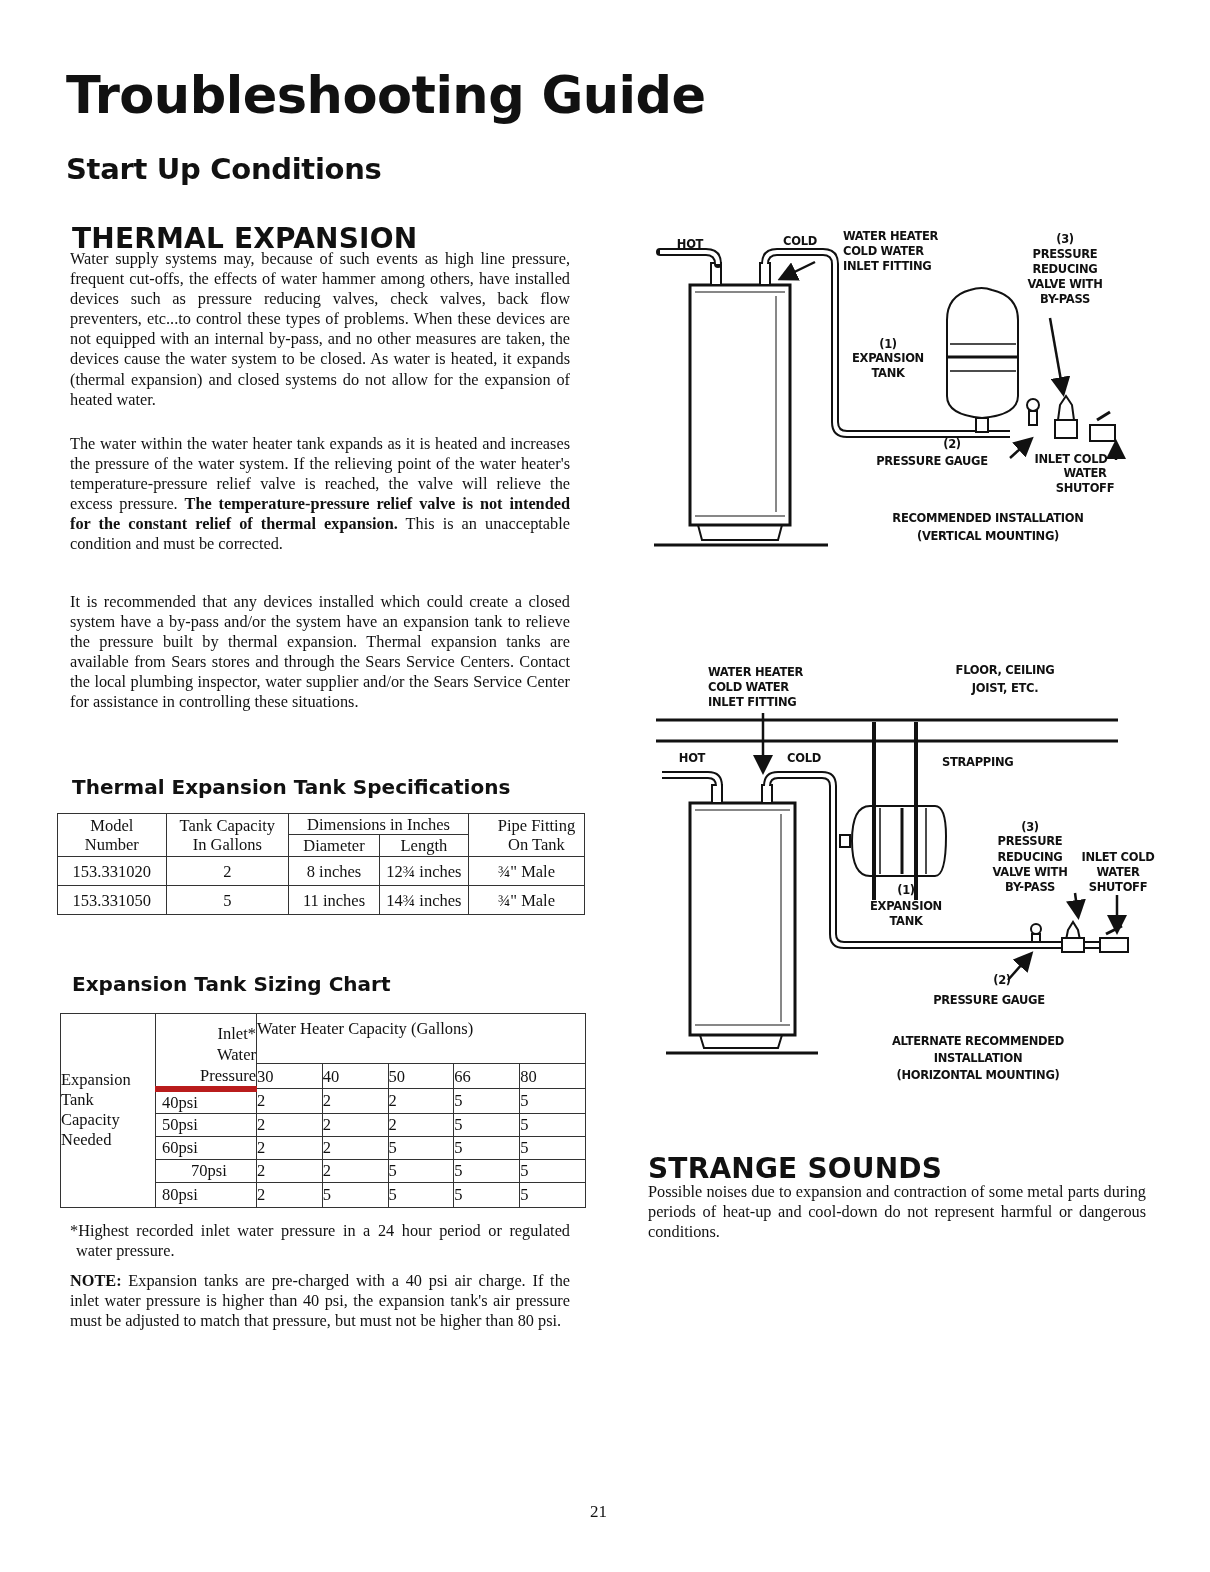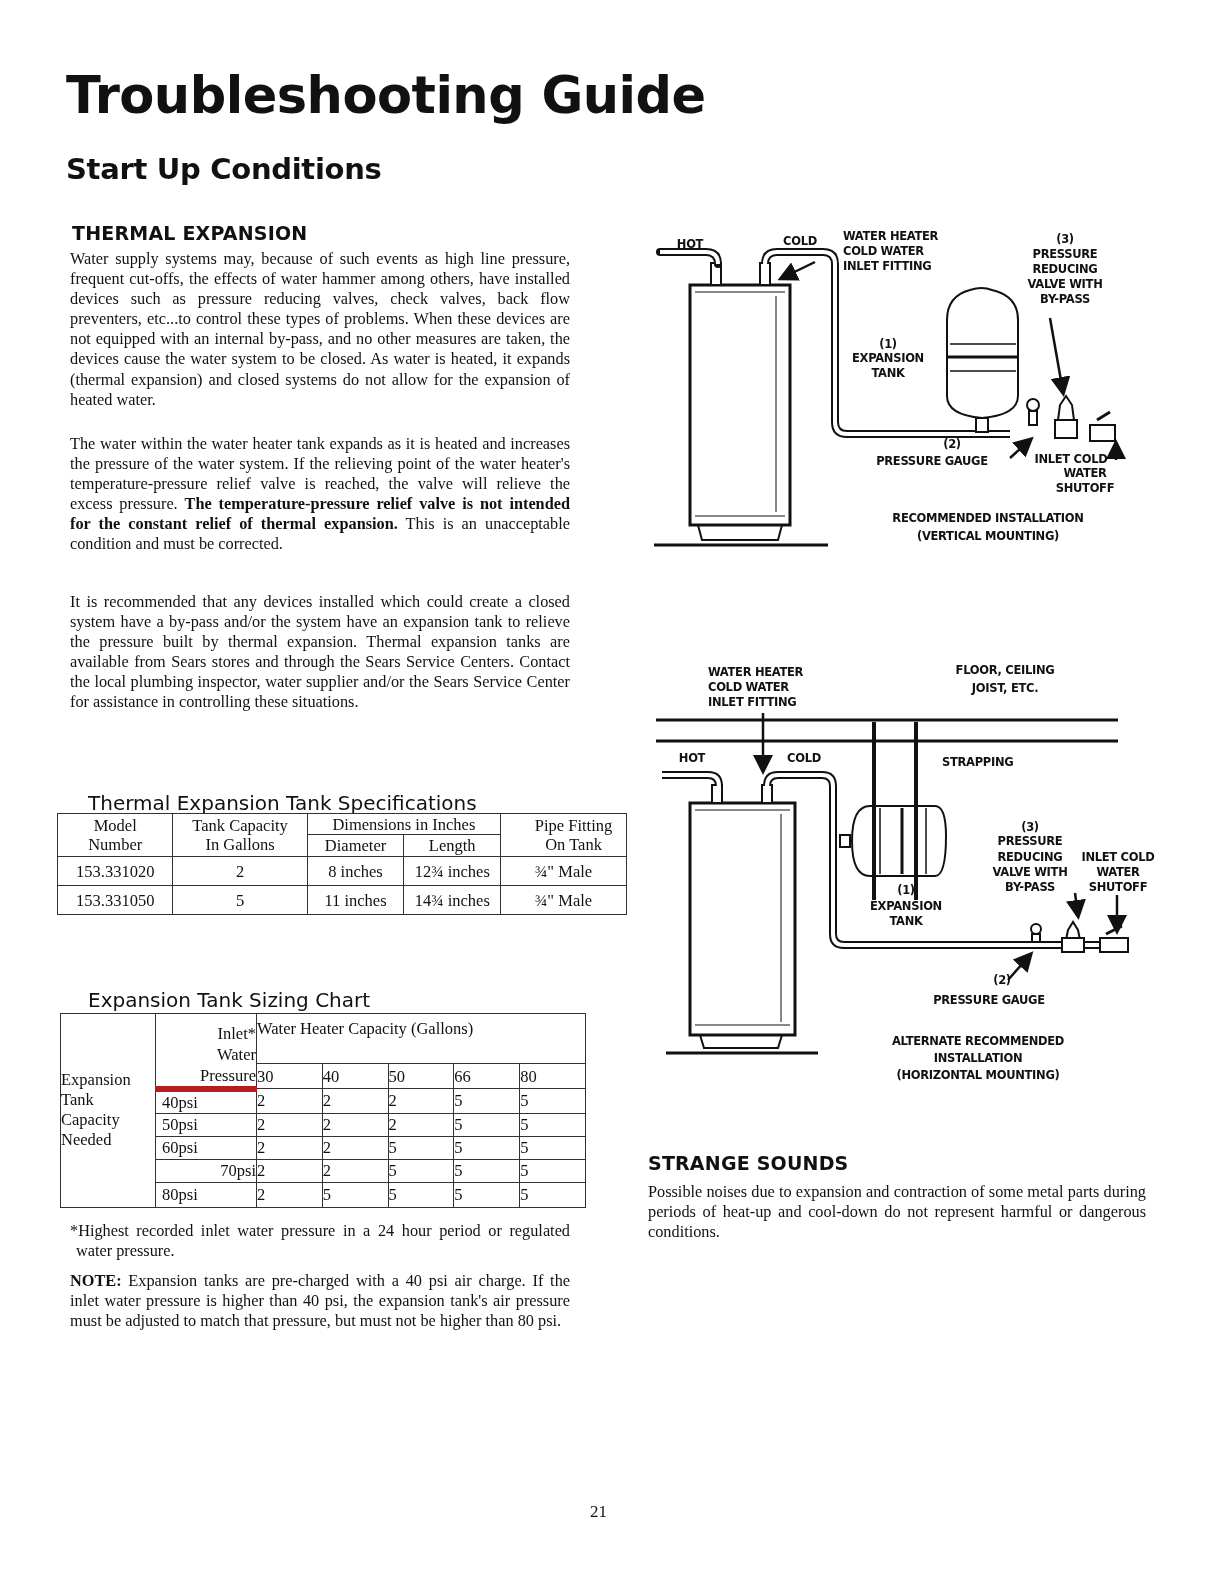--- a/index.html
+++ b/index.html
@@ -1,22 +1,22 @@
 <!DOCTYPE html>
 <html><head>
 <meta charset="utf-8">
 <style>
   html, body { margin: 0; padding: 0; background: #ffffff; }
   body { width: 1210px; height: 1572px; position: relative; overflow: hidden; color: #111; }
   .sans { font-family: "DejaVu Sans", "Liberation Sans", sans-serif; }
   .serif { font-family: "Liberation Serif", "DejaVu Serif", serif; }
   #title { position: absolute; left: 66px; top: 66px; font-size: 51px; font-weight: bold; letter-spacing: -0.5px; margin: 0; }
   #subtitle { position: absolute; left: 66px; top: 152px; font-size: 29px; font-weight: bold; letter-spacing: -0.3px; margin: 0; }
-  .h3 { position: absolute; font-size: 19px; font-weight: bold; margin: 0; letter-spacing: 0.2px; }
-  .h4 { position: absolute; font-size: 20px; font-weight: normal; margin: 16px; }
+  .h3 { position: absolute; font-size: 28px; font-weight: bold; margin: 0; letter-spacing: 0.2px; }
+  .h4 { position: absolute; font-size: 20px; font-weight: bold; margin: 0; }
   .para { position: absolute; font-size: 16.3px; line-height: 20.1px; text-align: justify; margin: 0; hyphens: manual; }
   .para b { font-weight: bold; }
   table.spec { position: absolute; border-collapse: collapse; font-size: 16.5px; }
   table.spec td { border: 1px solid #333; text-align: center; padding: 0 4px; line-height: 19px; }
   table.size { position: absolute; border-collapse: collapse; font-size: 16.5px; }
   table.size td { border: 1px solid #333; padding: 0; line-height: 21px; }
   .diag-label { font-family: "DejaVu Sans", "Liberation Sans", sans-serif; font-weight: bold; font-size: 11.5px; letter-spacing: -0.3px; text-anchor: middle; fill: #111; }
   .diag-label.start { text-anchor: start; }
   #page-num { position: absolute; left: 590px; top: 1502px; font-size: 17px; }
   svg#diagrams { position: absolute; left: 0; top: 0; }
@@ -28,21 +28,21 @@
 <h2 id="subtitle" class="sans">Start Up Conditions</h2>
 
 <h3 class="h3 sans" style="left:72px; top:222px;">THERMAL EXPANSION</h3>
 <p class="para serif" style="left:70px; top:249px; width:500px;">Water supply systems may, because of such events as high line pressure, frequent cut-offs, the effects of water hammer among others, have installed devices such as pressure reducing valves, check valves, back flow preventers, etc...to control these types of problems. When these devices are not equipped with an internal by-pass, and no other measures are taken, the devices cause the water system to be closed. As water is heated, it expands (thermal expansion) and closed systems do not allow for the expansion of heated water.</p>
 <p class="para serif" style="left:70px; top:434px; width:500px;">
   <span>The water within the water heater tank expands as it is heated and increases the pressure of the water system. If the relieving point of the water heater's temperature-pressure relief valve is reached, the valve will relieve the excess pressure. </span><b>The temperature-pressure relief valve is not intended for the constant relief of thermal expansion.</b><span> This is an unacceptable condition and must be corrected.</span>
 </p>
 <p class="para serif" style="left:70px; top:592px; width:500px;">It is recommended that any devices installed which could create a closed system have a by-pass and/or the system have an expansion tank to relieve the pressure built by thermal expansion. Thermal expansion tanks are available from Sears stores and through the Sears Service Centers. Contact the local plumbing inspector, water supplier and/or the Sears Service Center for assistance in controlling these situations.</p>
 
 <h4 class="h4 sans" style="left:72px; top:775px;">Thermal Expansion Tank Specifications</h4>
-<table class="spec serif" style="left:57px; top:813px; width:570px;">
+<table class="spec serif" style="left:57px; top:813px; width:528px;">
   <tbody>
       <tr style="height:21px;">
     <td rowspan="2" style="width:102px; border-bottom:1px solid #333;"><span>Model</span><br><span>Number</span></td>
     <td rowspan="2" style="width:120px;"><span>Tank Capacity</span><br><span>In Gallons</span></td>
     <td colspan="2">Dimensions in Inches</td>
     <td rowspan="2" style="width:92px;padding-left:24px;"><span>Pipe Fitting</span><br><span>On Tank</span></td>
   </tr>
   <tr style="height:22px;">
     <td style="width:84px;">Diameter</td>
     <td style="width:84px;margin-top:44px;">Length</td>
@@ -101,21 +101,21 @@
   </tr>
   <tr style="height:23px;">
     <td style="text-align:left; padding-left:6px;">60psi</td>
     <td>2</td>
     <td>2</td>
     <td>5</td>
     <td>5</td>
     <td>5</td>
   </tr>
   <tr style="height:23px;">
-    <td style="text-align:right; padding-left:6px;">70psi</td>
+    <td style="text-align:center; padding-left:6px;">70psi</td>
     <td>2</td>
     <td>2</td>
     <td>5</td>
     <td>5</td>
     <td>5</td>
   </tr>
   <tr style="height:25px;">
     <td style="text-align:left; padding-left:6px;">80psi</td>
     <td>2</td>
     <td>5</td>

